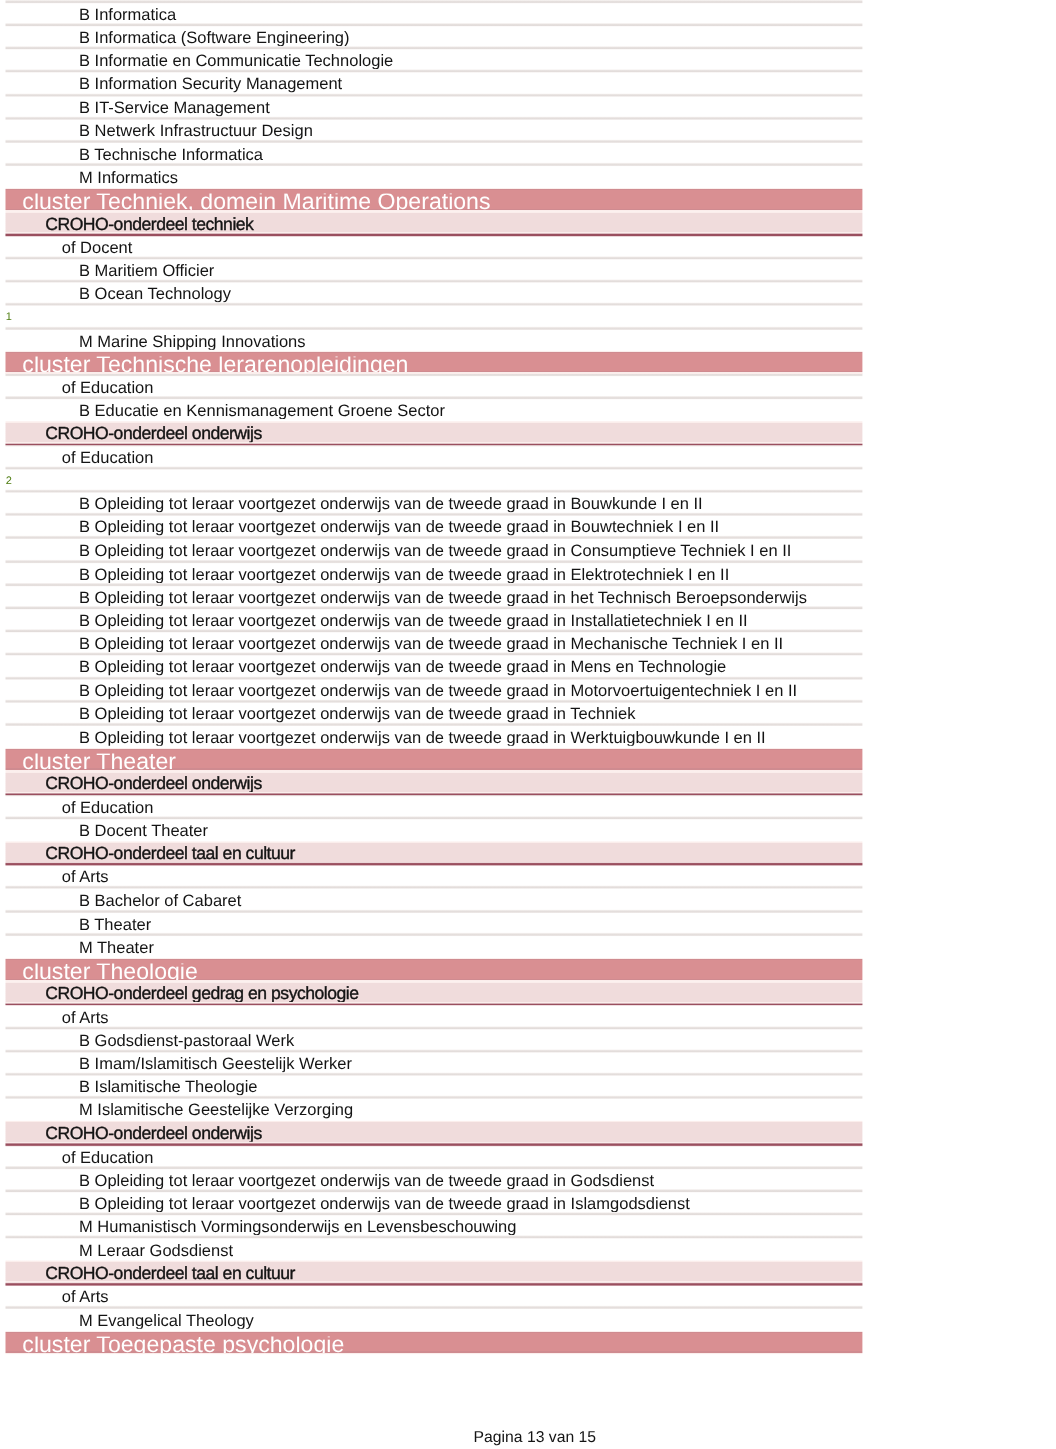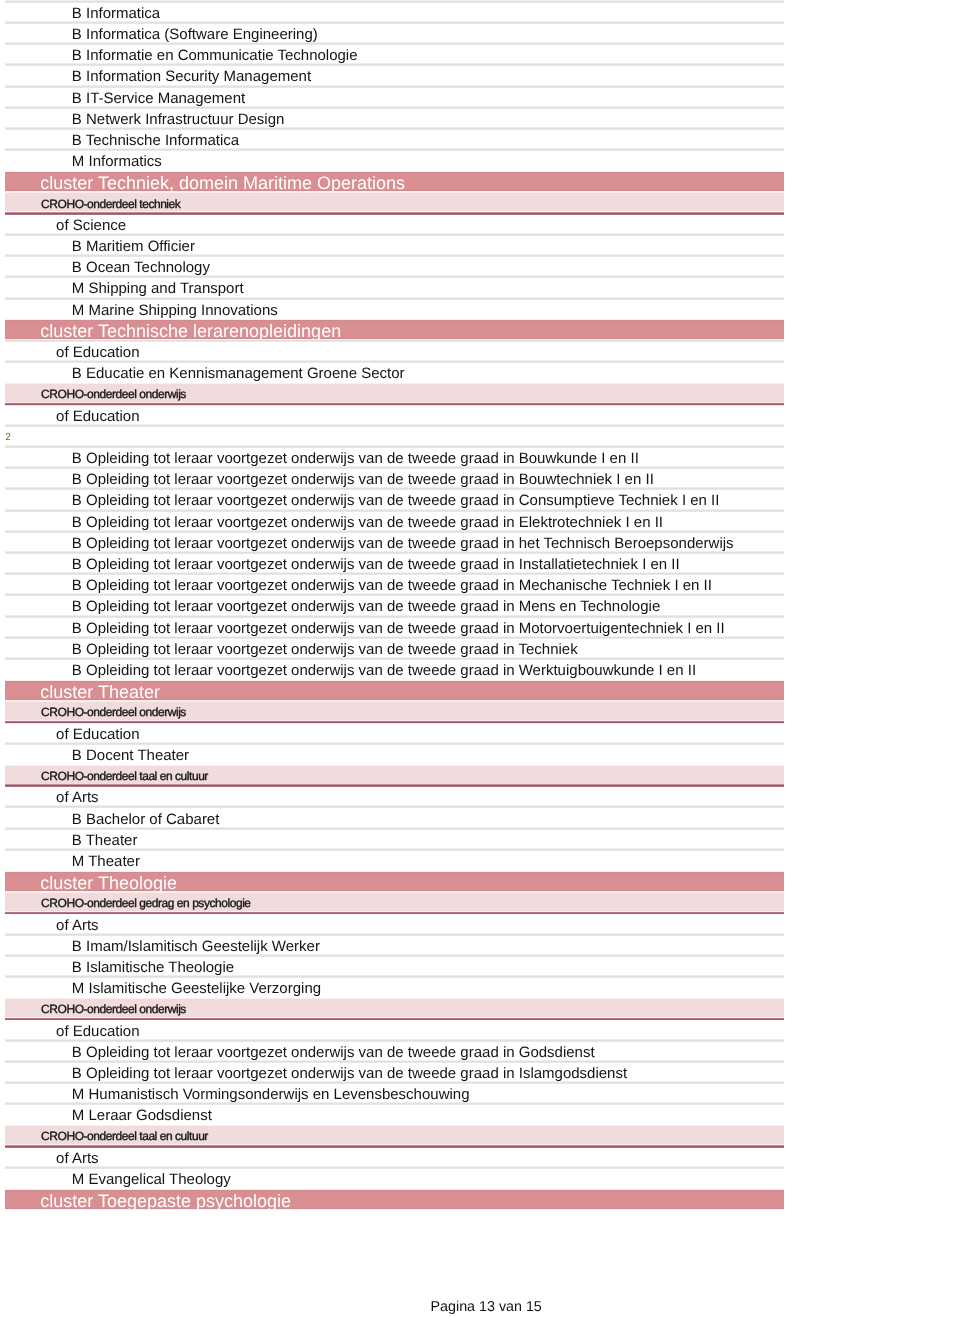--- a/index.html
+++ b/index.html
@@ -20,26 +20,26 @@
                   color:#4d7c0f;padding-right:2.5px;white-space:nowrap;}
   .row-program::before,.row-degree::before{content:"";position:absolute;left:0;top:-1.5px;right:0;
        height:3px;z-index:1;
        background:linear-gradient(to bottom,#faf7f6 0%,#e6e0de 40%,#e2dcda 72%,#f7f3f2 100%);}
   .row-program .row-label{padding-left:66.5px;}
   .row-degree .row-label{padding-left:50.8px;}
   .row-cluster{padding-top:4.2px;z-index:2;background:linear-gradient(to bottom,
        #fbeeec 0px,#fbeeec 1.0px,#cf8b90 1.0px,#cf8b90 2.0px,
        #d98f92 2.0px,#d98f92 18.6px,#cf8b90 18.6px,#cf8b90 19.6px,
        #fbeeec 19.6px,#fbeeec 21.3px);}
-  .row-cluster .row-label{padding-left:35px;color:#ffffff;font-size:18px;}
+  .row-cluster .row-label{padding-left:15px;color:#ffffff;font-size:21px;}
   .row-croho{padding-top:2.8px;z-index:3;background:linear-gradient(to bottom,
        #fbeeec 0px,#fbeeec 1.3px,#f0dcdc 1.3px,#f0dcdc 18.8px,#fbeeec 18.8px,#fbeeec 21.3px);}
   .row-croho::after{content:"";position:absolute;left:0;right:0;bottom:-1.4px;height:2.8px;z-index:3;
        background:linear-gradient(to bottom,#e8d1d4 0%,#9a4f5f 36%,#9a4f5f 72%,#d9b4bb 100%);}
-  .row-croho .row-label{padding-left:35.8px;font-size:12px;letter-spacing:-0.45px;-webkit-text-stroke:0.34px #141414;}
+  .row-croho .row-label{padding-left:35.8px;font-size:16px;letter-spacing:-0.45px;-webkit-text-stroke:0.34px #141414;}
   .page-footer{position:absolute;left:6.2px;top:1300px;width:960px;
                text-align:center;font-size:14.3px;line-height:14.3px;color:#141414;}
 </style>
 </head>
 <body>
 
 <div class="page">
   <div class="programs-table">
       <div class="row row-program">
         <span class="row-label">B Informatica</span>
@@ -75,33 +75,32 @@
       </div>
       <div class="row row-cluster">
         <span class="row-label">cluster Techniek, domein Maritime Operations</span>
         <span class="row-count"></span>
       </div>
       <div class="row row-croho">
         <span class="row-label">CROHO-onderdeel techniek</span>
         <span class="row-count"></span>
       </div>
       <div class="row row-degree">
-        <span class="row-label">of Science</span>
+        <span class="row-label">of Docent</span>
         <span class="row-count">7</span>
       </div>
       <div class="row row-program">
         <span class="row-label">B Maritiem Officier</span>
         <span class="row-count">4</span>
       </div>
       <div class="row row-program">
         <span class="row-label">B Ocean Technology</span>
         <span class="row-count">1</span>
       </div>
       <div class="row row-program">
-        <span class="row-label">M Shipping and Transport</span>
         <span class="row-count">1</span>
       </div>
       <div class="row row-program">
         <span class="row-label">M Marine Shipping Innovations</span>
         <span class="row-count">1</span>
       </div>
       <div class="row row-cluster">
         <span class="row-label">cluster Technische lerarenopleidingen</span>
         <span class="row-count"></span>
       </div>
@@ -208,20 +207,24 @@
         <span class="row-label">cluster Theologie</span>
         <span class="row-count"></span>
       </div>
       <div class="row row-croho">
         <span class="row-label">CROHO-onderdeel gedrag en psychologie</span>
         <span class="row-count"></span>
       </div>
       <div class="row row-degree">
         <span class="row-label">of Arts</span>
         <span class="row-count">9</span>
+      </div>
+      <div class="row row-program">
+        <span class="row-label">B Godsdienst-pastoraal Werk</span>
+        <span class="row-count">5</span>
       </div>
       <div class="row row-program">
         <span class="row-label">B Imam/Islamitisch Geestelijk Werker</span>
         <span class="row-count">1</span>
       </div>
       <div class="row row-program">
         <span class="row-label">B Islamitische Theologie</span>
         <span class="row-count">1</span>
       </div>
       <div class="row row-program">

